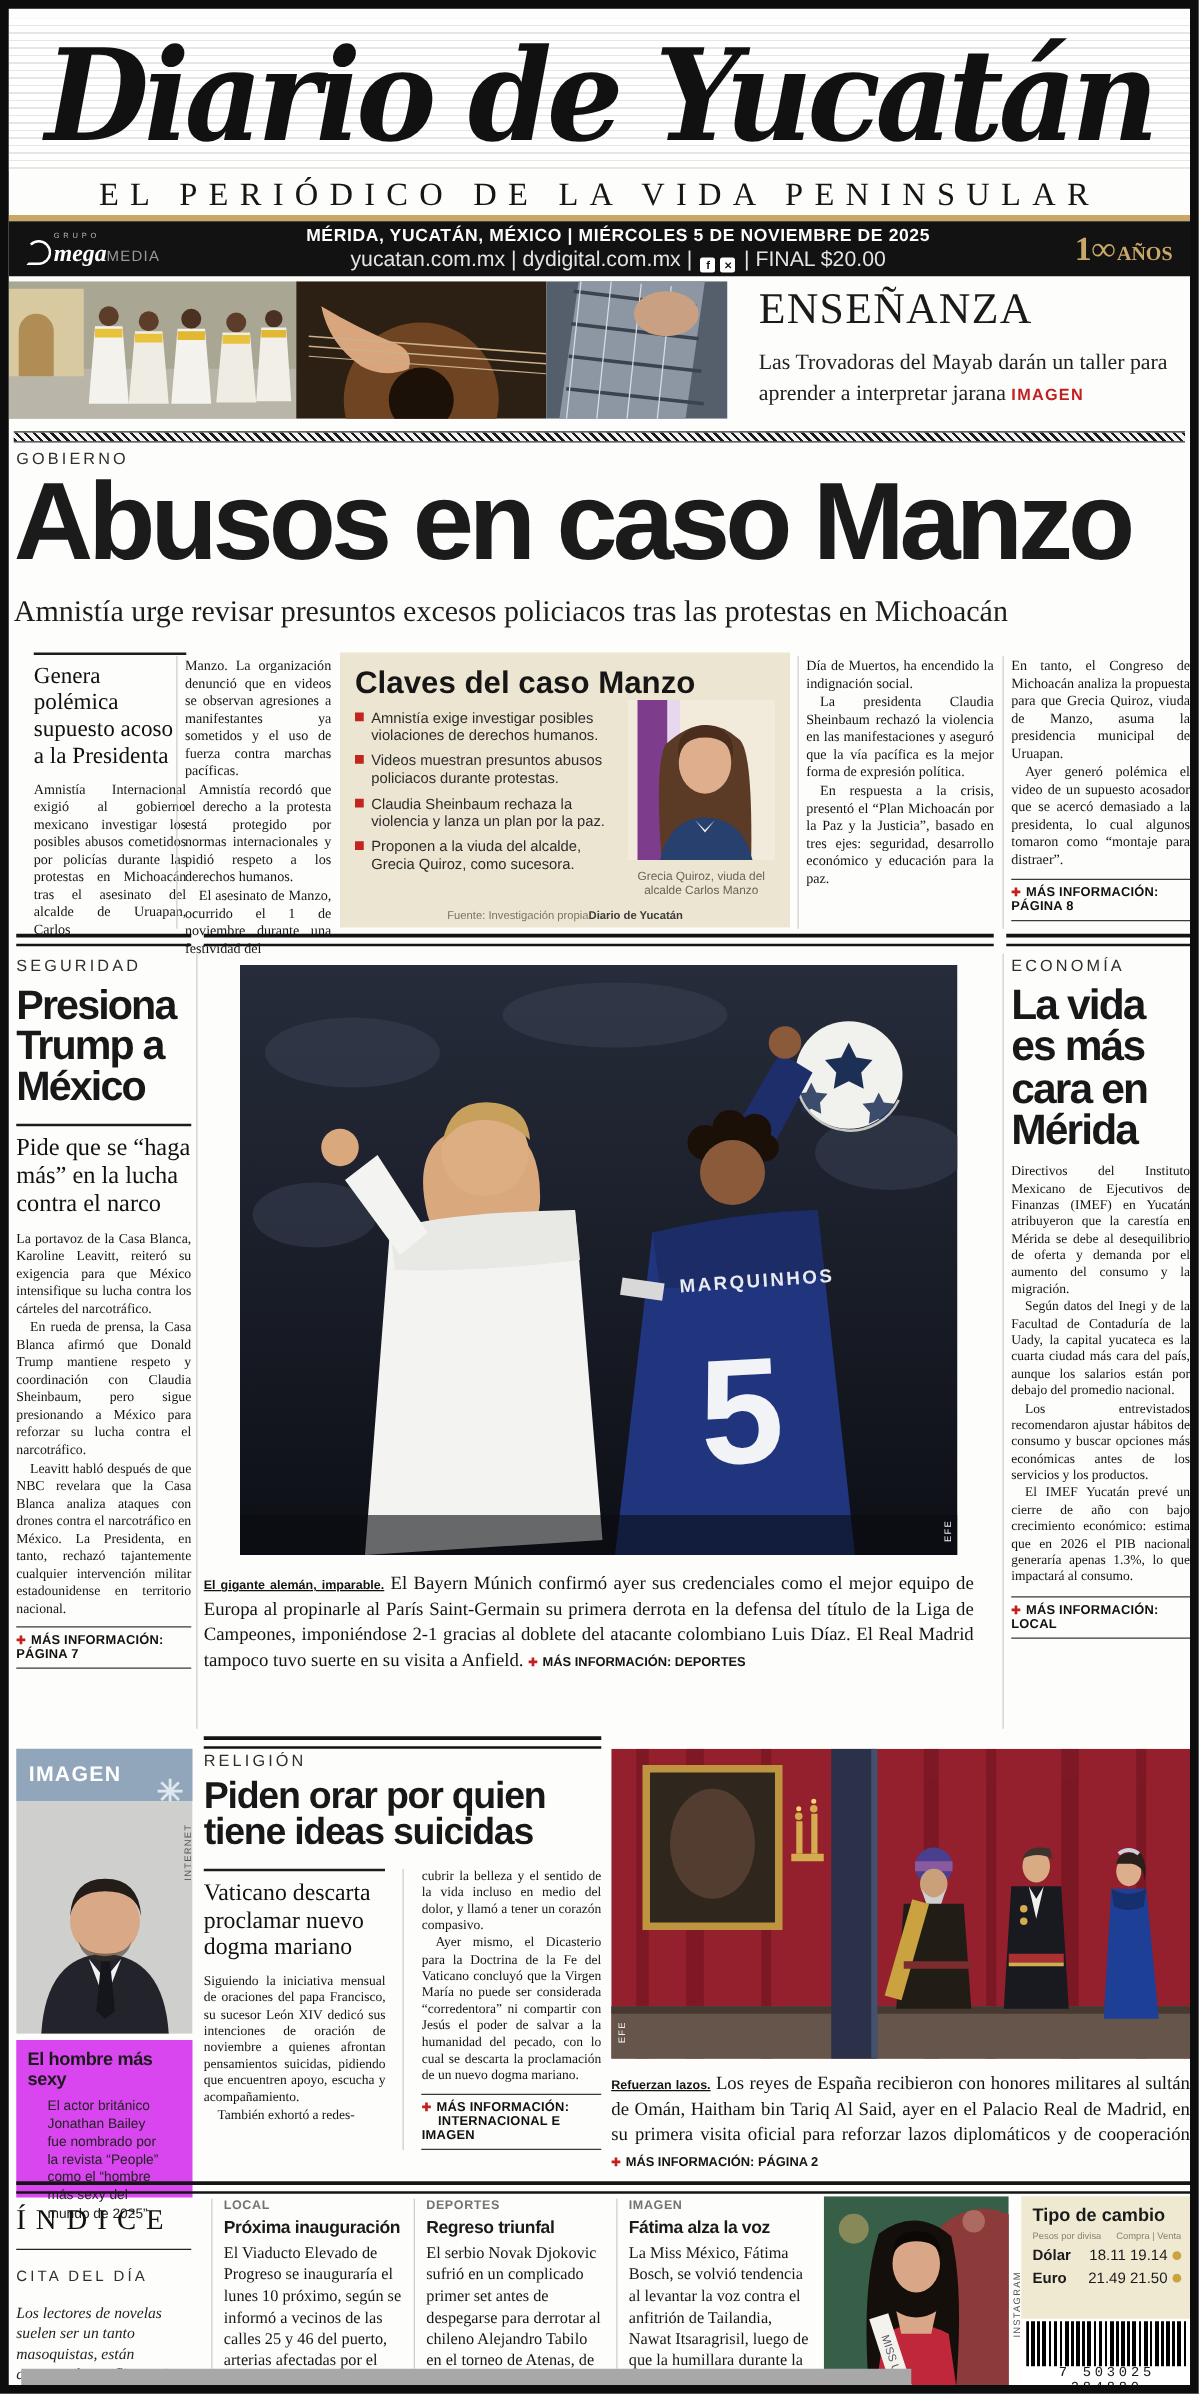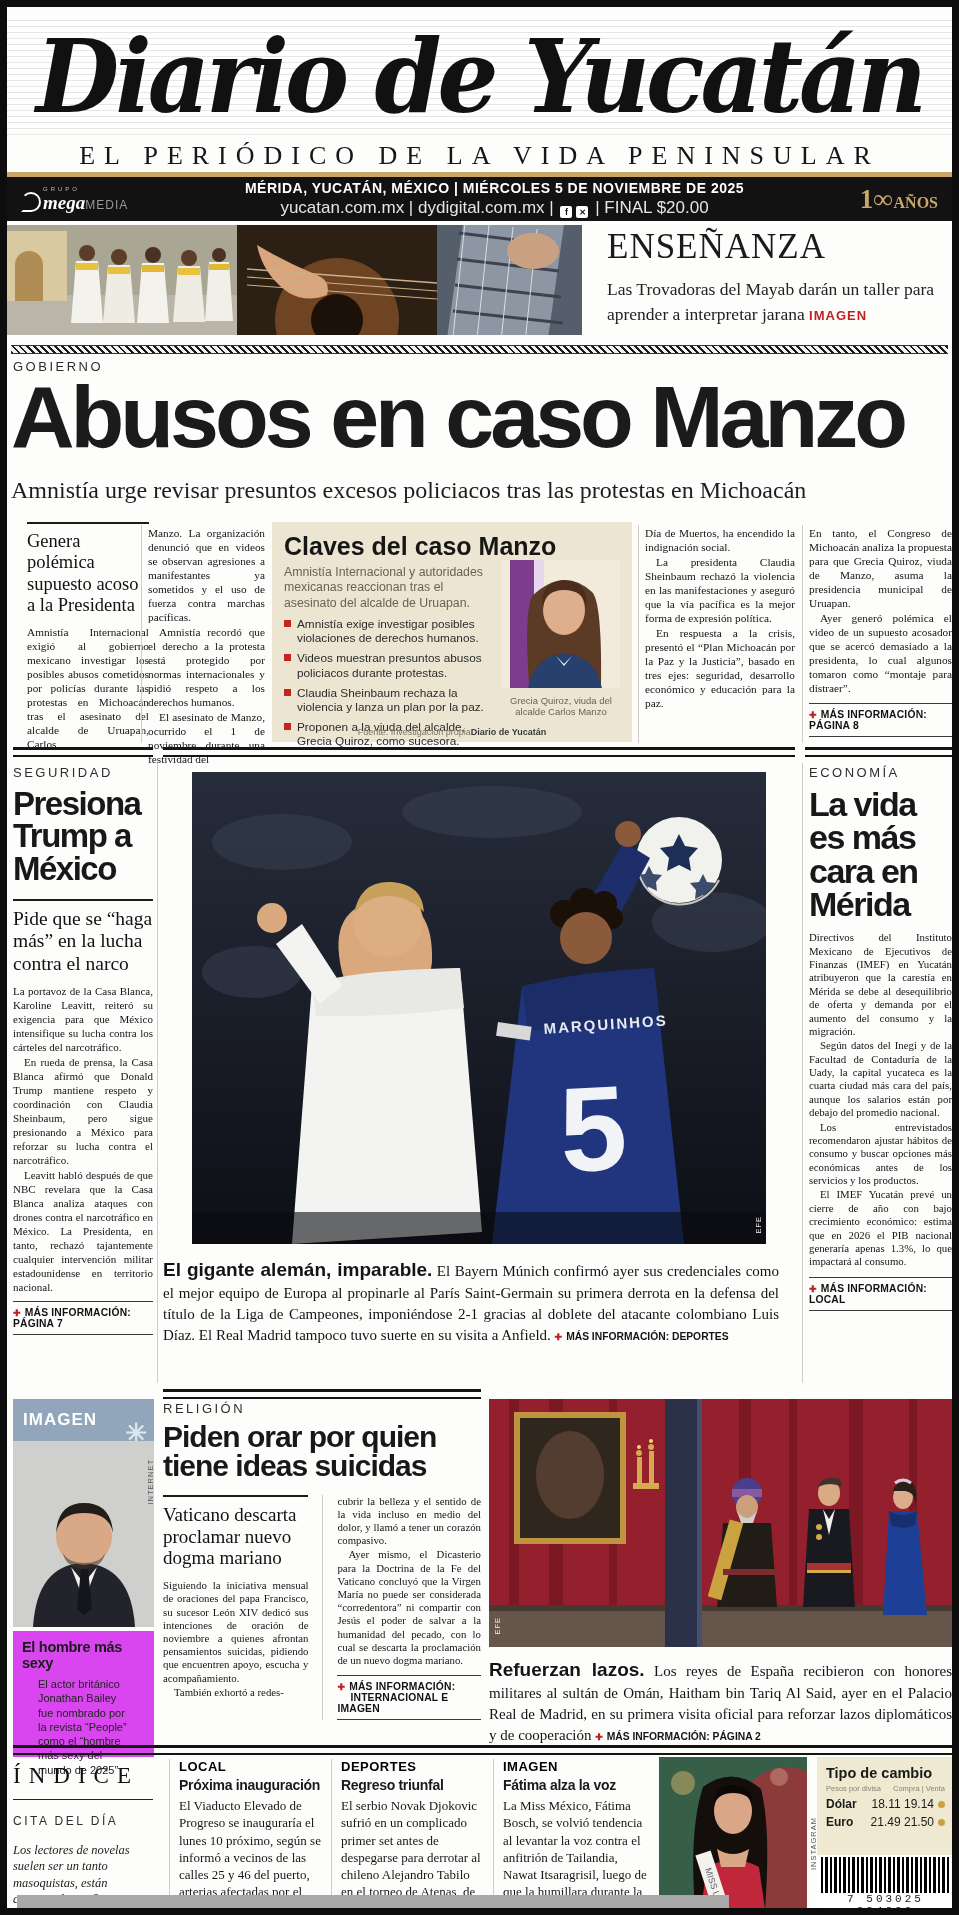--- a/index.html
+++ b/index.html
@@ -49,35 +49,35 @@
   .claves li::before{content:"";position:absolute;left:0;top:3px;width:7px;height:7px;background:#c2241f;}
   .cl-photo{position:absolute;right:12px;top:38px;width:118px;}
   .cl-cap{font-size:9.5px;color:#6a6257;text-align:center;line-height:1.2;margin-top:3px;}
   .cl-foot{position:absolute;left:12px;right:12px;bottom:5px;display:flex;justify-content:center;font-size:9px;color:#7a7468;}
   .cl-foot b{color:#3a3a3a;}
   
   .bighead{font-weight:bold;line-height:.98;letter-spacing:-1.5px;color:#181818;}
   .vert{position:absolute;writing-mode:vertical-rl;transform:rotate(180deg);font-size:7.5px;letter-spacing:1px;color:#555;}
   .vert.onphoto{color:#eee;}
   .cap{font-family:"Liberation Serif",serif;font-size:15px;line-height:1.38;text-align:justify;color:#141414;}
-  .cap .lead{font-family:"Liberation Sans",sans-serif;font-weight:bold;font-size:19px;}
+  .cap .lead{font-family:"Liberation Sans",sans-serif;font-weight:bold;font-size:10px;text-decoration:underline;}
   .cap .mi{font-family:"Liberation Sans",sans-serif;font-weight:bold;font-size:10.3px;}
   
   .imgbox{left:6px;top:1392px;width:141px;height:348px;}
   .imgbox .hdr{height:42px;background:#91a6ba;color:#fff;display:flex;align-items:center;padding:0 10px;font-weight:bold;font-size:17px;letter-spacing:1px;position:relative;overflow:hidden;}
   .imgbox .hdr .flake{position:absolute;right:6px;bottom:-8px;font-size:26px;color:#dfe7ee;}
   .imgbox .lower{background:#d946ef;padding:8px 9px;height:126px;box-sizing:border-box;}
   .imgbox .lower h4{margin:0;font-size:14.5px;letter-spacing:-.3px;}
   .imgbox .lower p{margin:6px 16px 0;font-size:11px;line-height:1.3;color:#222;}
   
   .indice-title{font-family:"Liberation Serif",serif;font-size:23px;letter-spacing:8px;color:#111;}
   .cita-label{font-size:12px;letter-spacing:2.5px;color:#2e2e2e;}
   .quote{font-family:"Liberation Serif",serif;font-style:italic;font-size:12.5px;line-height:1.3;color:#222;}
   .quote b{font-style:normal;font-family:"Liberation Sans",sans-serif;font-size:11px;}
-  .brief .lab{color:#000000;font-weight:bold;font-size:13px;letter-spacing:.5px;}
+  .brief .lab{color:#737373;font-weight:bold;font-size:10px;letter-spacing:.5px;}
   .brief h4{margin:3px 0 4px;font-size:14px;letter-spacing:-.3px;}
   .brief p{margin:0;font-family:"Liberation Serif",serif;font-size:13px;line-height:1.33;color:#161616;}
   .exch{left:810px;top:1750px;width:137px;background:#efe9d2;box-sizing:border-box;padding:8px 9px;height:108px;}
   .exch h5{margin:0;font-size:14.5px;}
   .exch .hdrw{display:flex;justify-content:space-between;font-size:7.5px;color:#8a8372;margin-top:3px;}
   .exch .row{display:flex;justify-content:space-between;font-size:12px;margin-top:4px;align-items:center;}
   .exch .row .cur{font-weight:bold;}
   .dot{display:inline-block;width:7px;height:7px;border-radius:50%;background:#caa23f;margin-left:4px;}
   .barcode{left:810px;top:1848px;width:137px;height:52px;background:#fff;}
   .bars{height:36px;margin:2px 4px 0;background:repeating-linear-gradient(90deg,#000 0 2px,#fff 2px 4px,#000 4px 7px,#fff 7px 9px);}
@@ -190,21 +190,20 @@
   </div>
   <div class="vrule" style="left:134px;top:518px;height:218px;"></div>
   <div class="abs bodytxt" style="left:141px;top:519px;width:117px;">
     <p>Manzo. La organización denunció que en videos se observan agresiones a manifestantes ya sometidos y el uso de fuerza contra marchas pacíficas.</p>
       <p>Amnistía recordó que el derecho a la protesta está protegido por normas internacionales y pidió respeto a los derechos humanos.</p>
       <p>El asesinato de Manzo, ocurrido el 1 de noviembre durante una festividad del</p>
   </div>
 
   <div class="abs claves">
     <h3>Claves del caso Manzo</h3>
-    <div class="intro">Amnistía Internacional y autoridades mexicanas reaccionan tras el asesinato del alcalde de Uruapan.</div>
     <ul>
       <li>Amnistía exige investigar posibles violaciones de derechos humanos.</li>
       <li>Videos muestran presuntos abusos policiacos durante protestas.</li>
       <li>Claudia Sheinbaum rechaza la violencia y lanza un plan por la paz.</li>
       <li>Proponen a la viuda del alcalde, Grecia Quiroz, como sucesora.</li>
     </ul>
     <div class="cl-photo">
       <svg width="118" height="128">
         <rect width="118" height="128" fill="#f2eadb"></rect>
           <rect x="8" width="24" height="128" fill="#7d3d8c"></rect>

